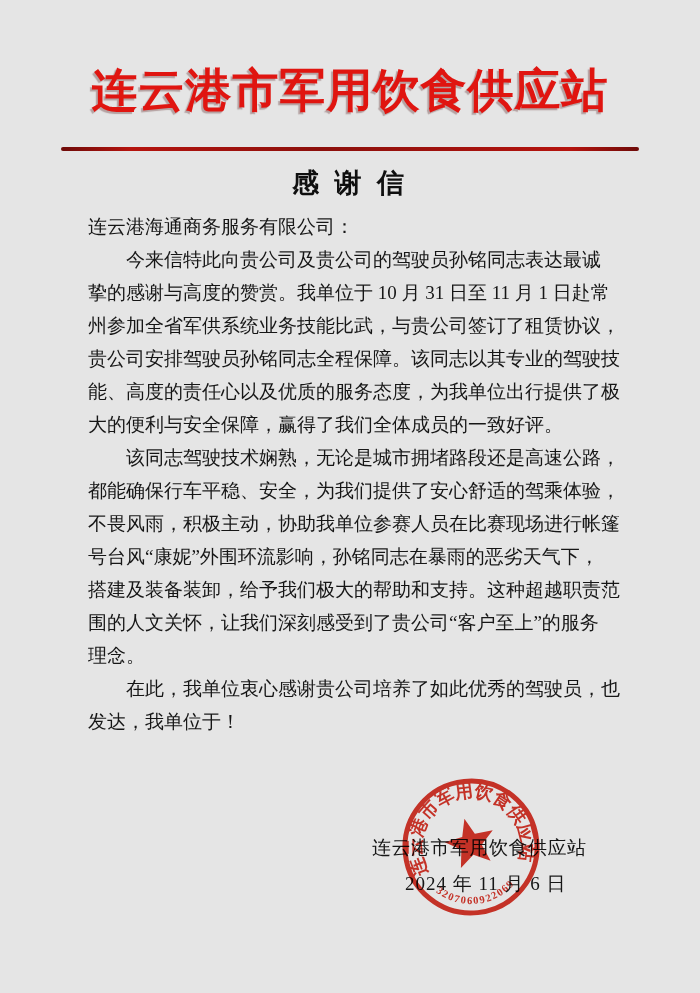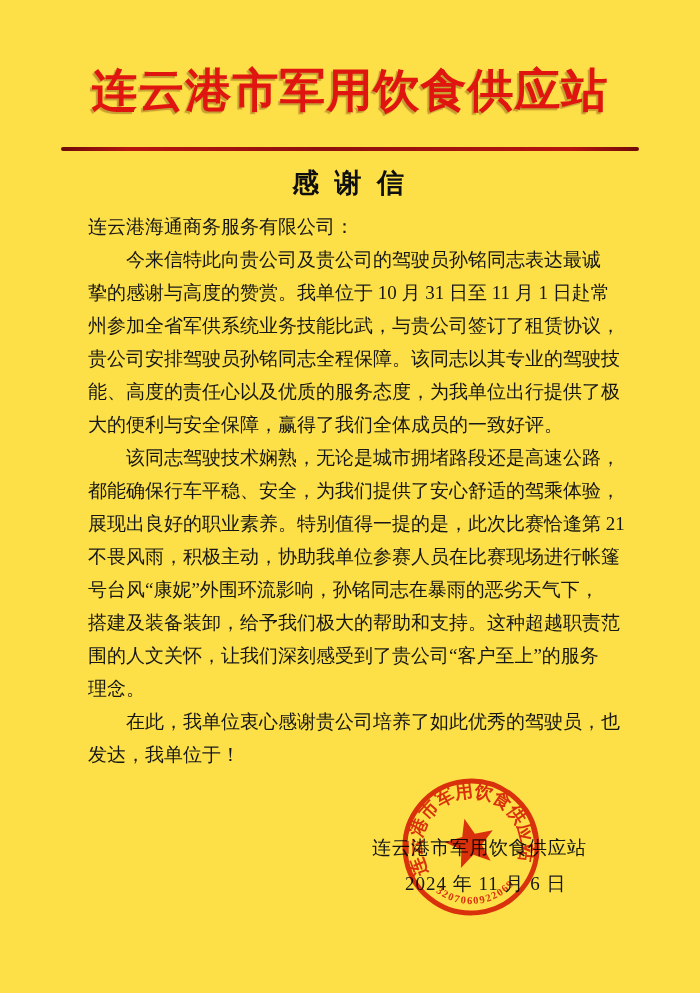--- a/index.html
+++ b/index.html
@@ -1,19 +1,19 @@
 <!DOCTYPE html>
 <html><head>
 <meta charset="utf-8">
 <style>
   html,body{margin:0;padding:0;background:#ffffff;}
   .page{
     position:relative;
     width:700px;height:993px;
-    background:#fde047;
+    background:#e5e5e5;
     overflow:hidden;
     font-family:"Liberation Serif", serif;
     color:#151515;
   }
   .org-header{
     position:absolute;top:52px;left:0;width:700px;
     text-align:center;
     font-family:"Liberation Serif", serif;
     font-weight:bold;
     font-size:46px;line-height:78px;
@@ -86,21 +86,20 @@
     <div class="line">连云港海通商务服务有限公司：</div>
 
   <div class="line indent">今来信特此向贵公司及贵公司的驾驶员孙铭同志表达最诚</div>
       <div class="line">挚的感谢与高度的赞赏。我单位于 10 月 31 日至 11 月 1 日赴常</div>
       <div class="line">州参加全省军供系统业务技能比武，与贵公司签订了租赁协议，</div>
       <div class="line">贵公司安排驾驶员孙铭同志全程保障。该同志以其专业的驾驶技</div>
       <div class="line">能、高度的责任心以及优质的服务态度，为我单位出行提供了极</div>
       <div class="line">大的便利与安全保障，赢得了我们全体成员的一致好评。</div>
       <div class="line indent">该同志驾驶技术娴熟，无论是城市拥堵路段还是高速公路，</div>
       <div class="line">都能确保行车平稳、安全，为我们提供了安心舒适的驾乘体验，</div>
-      <div class="line">展现出良好的职业素养。特别值得一提的是，此次比赛恰逢第 21</div>
       <div class="line">不畏风雨，积极主动，协助我单位参赛人员在比赛现场进行帐篷</div>
       <div class="line">号台风“康妮”外围环流影响，孙铭同志在暴雨的恶劣天气下，</div>
       <div class="line">搭建及装备装卸，给予我们极大的帮助和支持。这种超越职责范</div>
       <div class="line">围的人文关怀，让我们深刻感受到了贵公司“客户至上”的服务</div>
       <div class="line">理念。</div>
       <div class="line indent">在此，我单位衷心感谢贵公司培养了如此优秀的驾驶员，也</div>
       <div class="line">发达，我单位于！</div>
     </div>
 
   <div class="signature-org">连云港市军用饮食供应站</div>

